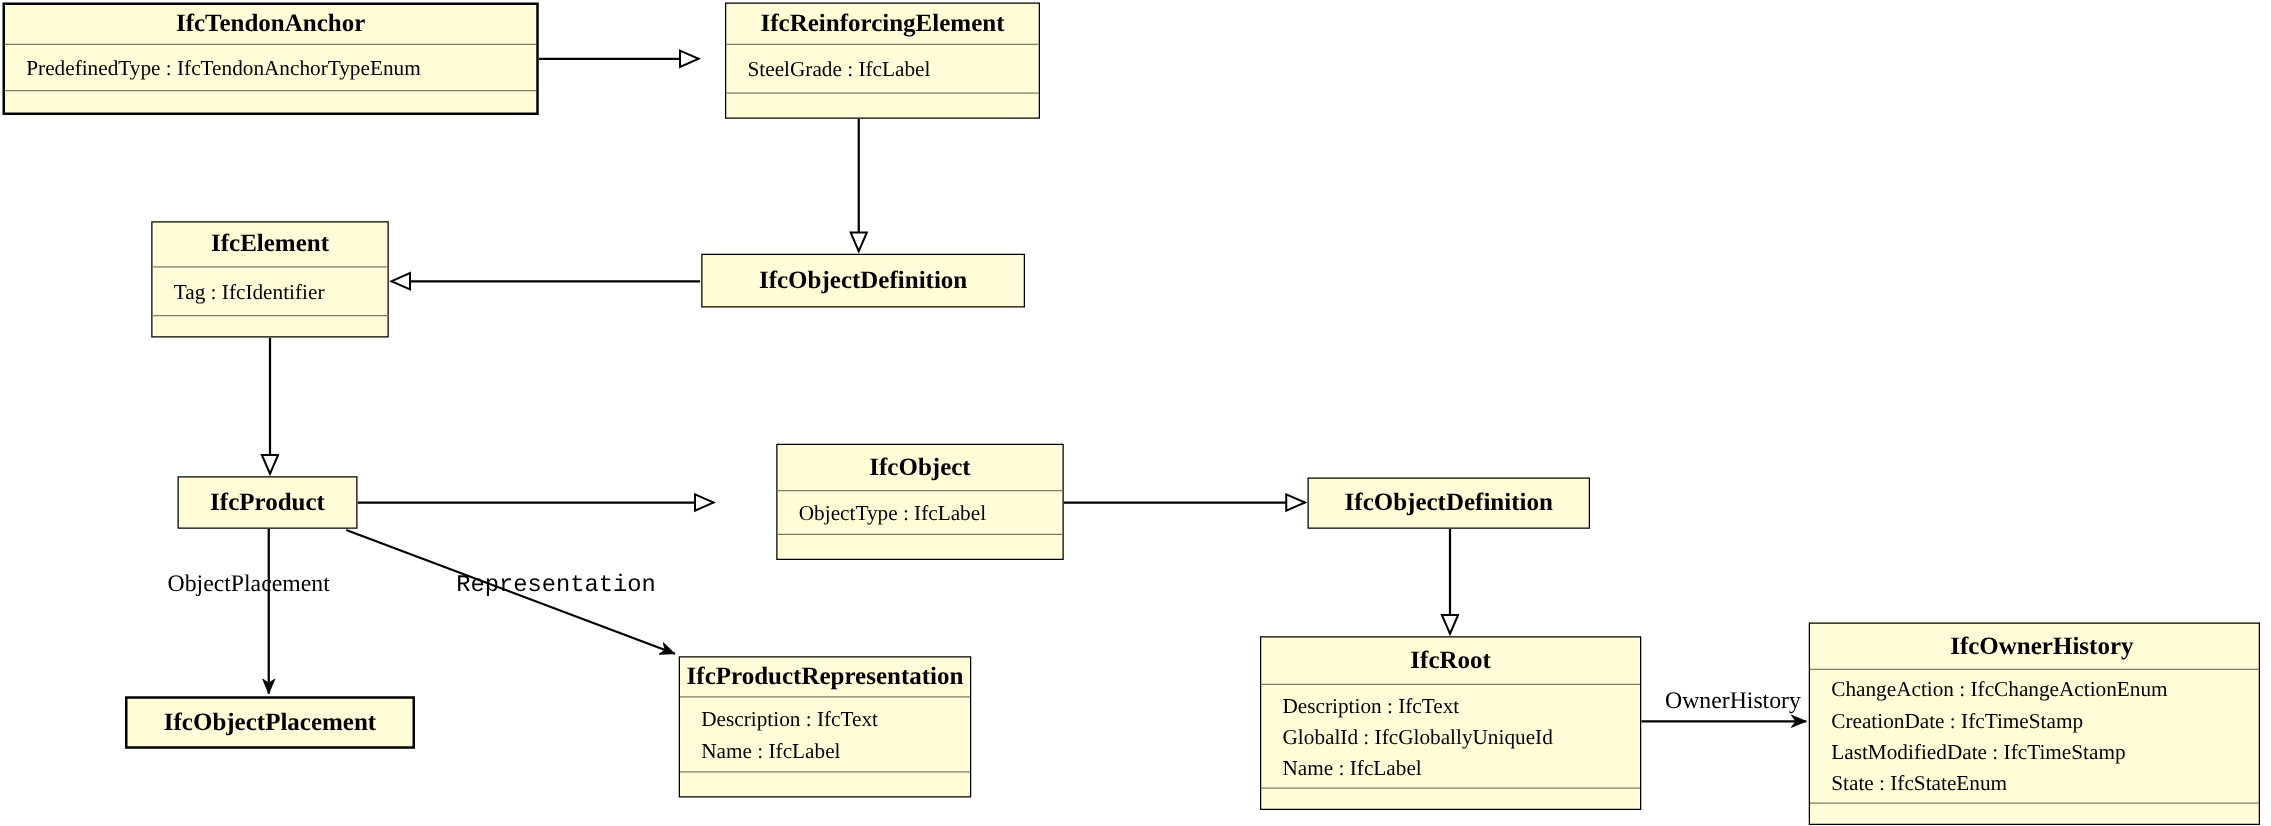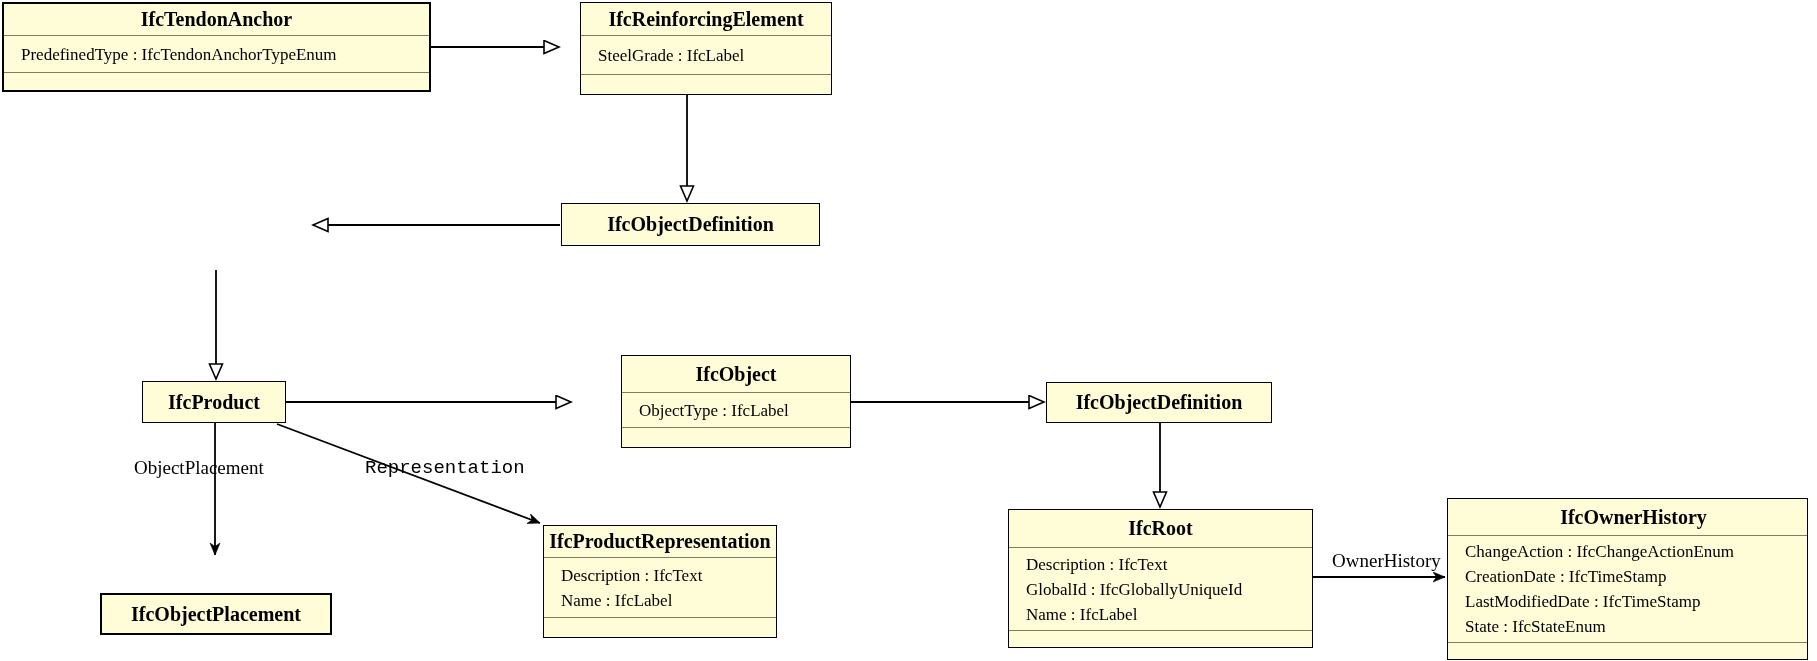--- a/index.html
+++ b/index.html
@@ -97,20 +97,27 @@
   </div>
 
   <div class="node" style="left:544px; top:2px; width:252px; height:93px;margin-left:36px;">
     <div class="title sep" style="height:32px;">IfcReinforcingElement</div>
     <div class="attrs">
       <div>SteelGrade : IfcLabel</div>
     </div>
     <div class="empty-compartment" style="height:19px;"></div>
   </div>
 
+  <div class="node" style="left:121px; top:177px; width:190px; height:93px;">
+    <div class="title sep" style="height:35px;">IfcElement</div>
+    <div class="attrs">
+      <div>Tag : IfcIdentifier</div>
+    </div>
+    <div class="empty-compartment" style="height:16px;"></div>
+  </div>
 
   <div class="node single" style="left:561px; top:203px; width:259px; height:43px;">
     <div class="title">IfcObjectDefinition</div>
   </div>
 
   <div class="node single" style="left:142px; top:381px; width:144px; height:42px;">
     <div class="title">IfcProduct</div>
   </div>
 
   <div class="node" style="left:573px; top:355px; width:230px; height:93px;margin-left:48px;">
@@ -118,21 +125,21 @@
     <div class="attrs">
       <div>ObjectType : IfcLabel</div>
     </div>
     <div class="empty-compartment" style="height:19px;"></div>
   </div>
 
   <div class="node single" style="left:1046px; top:382px; width:226px; height:41px;">
     <div class="title">IfcObjectDefinition</div>
   </div>
 
-  <div class="node single thick" style="left:100px; top:557px; width:232px; height:42px;margin-top:36px;">
+  <div class="node single thick" style="left:100px; top:557px; width:232px; height:42px;">
     <div class="title">IfcObjectPlacement</div>
   </div>
 
   <div class="node" style="left:543px; top:525px; width:234px; height:113px;">
     <div class="title sep" style="height:31px;">IfcProductRepresentation</div>
     <div class="attrs">
       <div>Description : IfcText</div>
       <div>Name : IfcLabel</div>
     </div>
     <div class="empty-compartment" style="height:19px;"></div>

